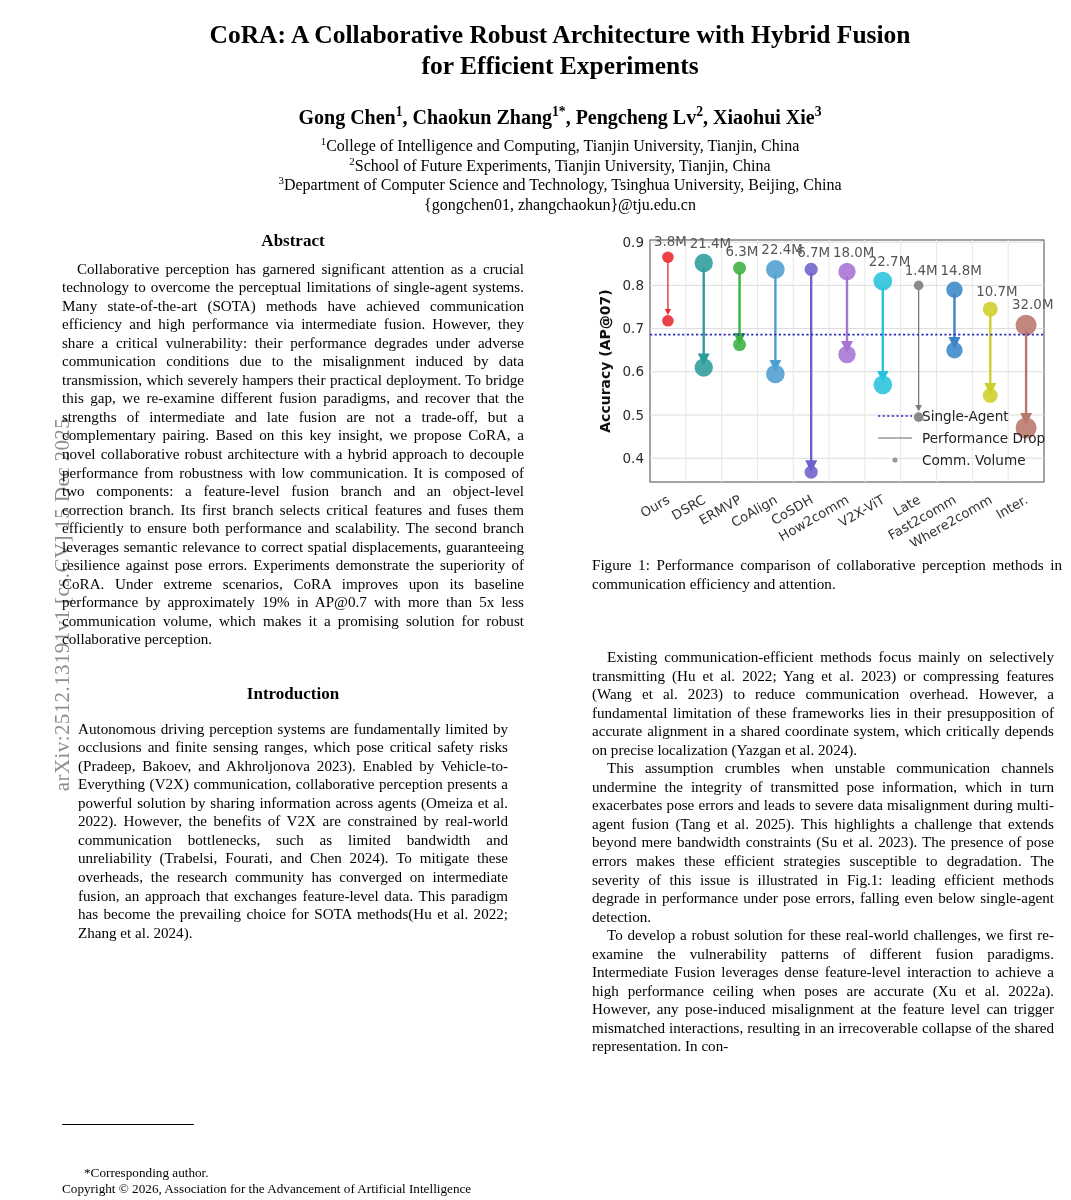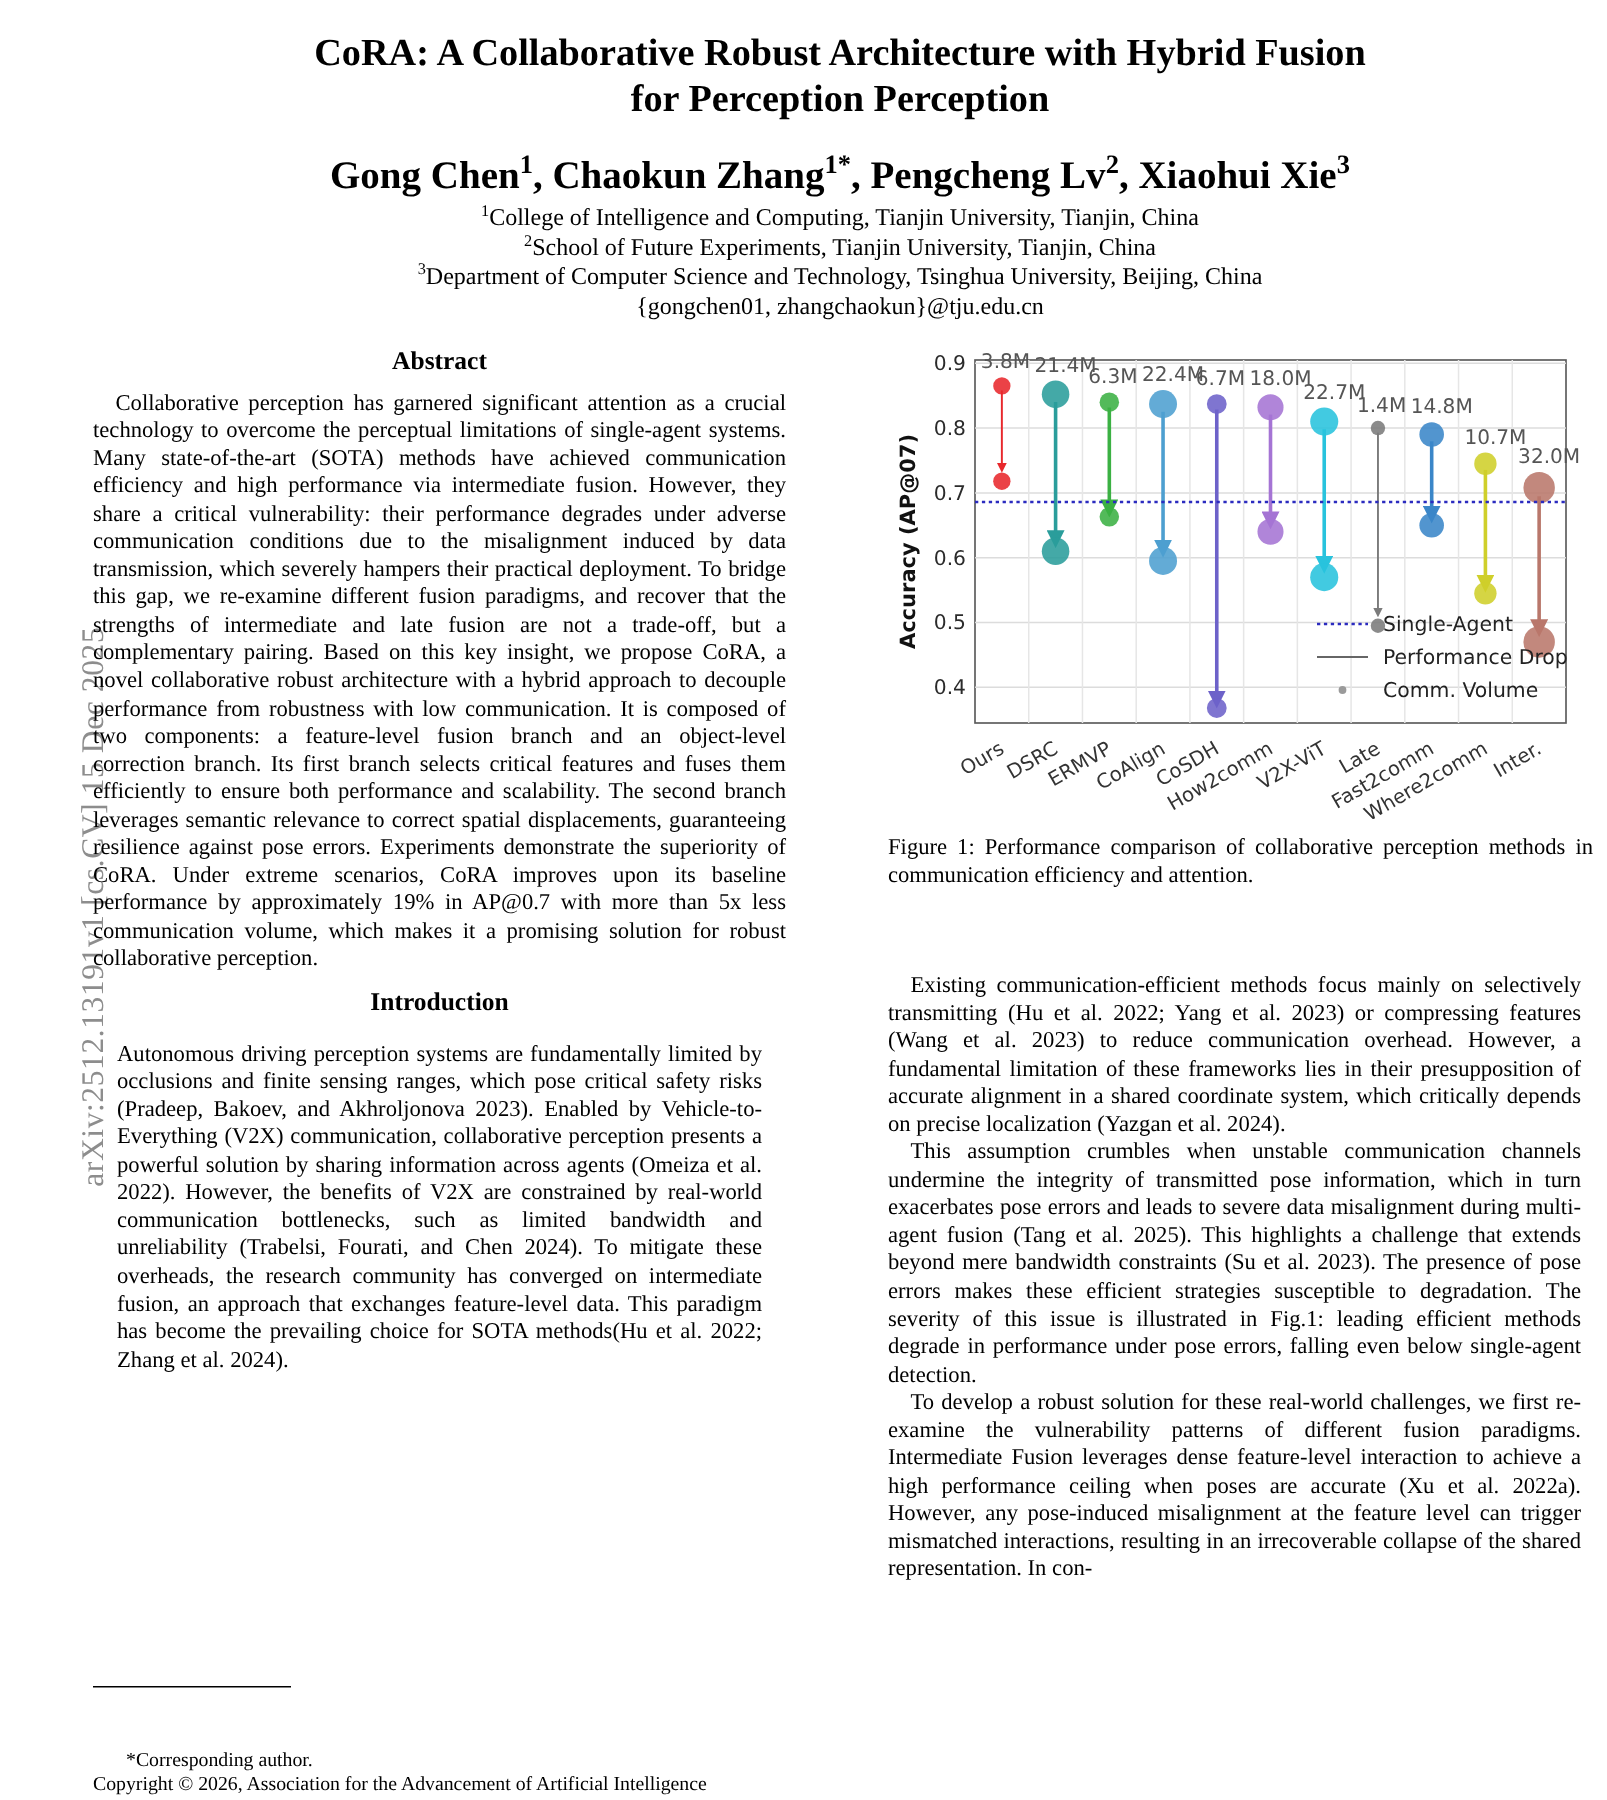--- a/index.html
+++ b/index.html
@@ -19,40 +19,40 @@
     text-align:center;white-space:nowrap;
   }
 
   
   .titleblock{position:absolute;left:60px;top:2px;width:1000px;text-align:center;margin-top:17px;}
   .paper-title{
     font-family:"Liberation Serif", serif;
     font-weight:bold;font-size:25.5px;line-height:31px;margin:0;
   }
   .authors{
-    font-weight:bold;font-size:26px;margin-top:23px;line-height:26px;
+    font-weight:bold;font-size:20px;margin-top:23px;line-height:26px;
   }
   .affil{font-size:16px;line-height:19.6px;margin-top:6px;}
   .affil div{white-space:nowrap;}
   sup{font-size:.68em;vertical-align:super;line-height:0;}
 
   
   .col{
     position:absolute;width:462px;
     font-size:15.1px;line-height:18.55px;text-align:justify;
     -webkit-hyphens:auto;hyphens:auto;
   }
   .col-left{left:62px;top:232px;}
   .col-right{left:592px;top:232px;}
 
   .sec-head{
     text-align:center;font-weight:bold;font-size:17px;
     margin:0 0 9px 0;
   }
-  .sec-head.intro{margin-top:10px;}
+  .sec-head.intro{margin-top:36px;}
   p.body{margin:0;text-indent:15px;}
   p.noindent{margin:16px;text-indent:0;}
 
   
   .footnote{
     position:absolute;left:62px;top:1124px;width:462px;
     font-size:13.2px;line-height:16.4px;text-align:left;
   }
   .fn-rule{width:132px;height:1px;background:#000;margin-bottom:5px;}
   .fn-star{text-indent:22px;display:block;margin-top:40px;}
@@ -73,21 +73,21 @@
 </head>
 <body>
 
 <div class="page">
 
   <div class="arxiv-stamp">arXiv:2512.13191v1  [cs.CV]  15 Dec 2025</div>
 
   <div class="titleblock">
     <div class="paper-title">
       <span>CoRA: A Collaborative Robust Architecture with Hybrid Fusion</span><br>
-      <span>for Perception Perception</span>
+      <span>for Efficient Experiments</span>
     </div>
     <div class="authors">
       Gong Chen<sup>1</sup>, Chaokun Zhang<sup>1</sup><sup>*</sup>, Pengcheng Lv<sup>2</sup>, Xiaohui Xie<sup>3</sup>
     </div>
     <div class="affil">
       <div><sup>1</sup><span>College of Intelligence and Computing, Tianjin University, Tianjin, China</span></div>
       <div><sup>2</sup><span>School of Future Experiments, Tianjin University, Tianjin, China</span></div>
       <div><sup>3</sup><span>Department of Computer Science and Technology, Tsinghua University, Beijing, China</span></div>
       <div>{gongchen01, zhangchaokun}@tju.edu.cn</div>
     </div>

